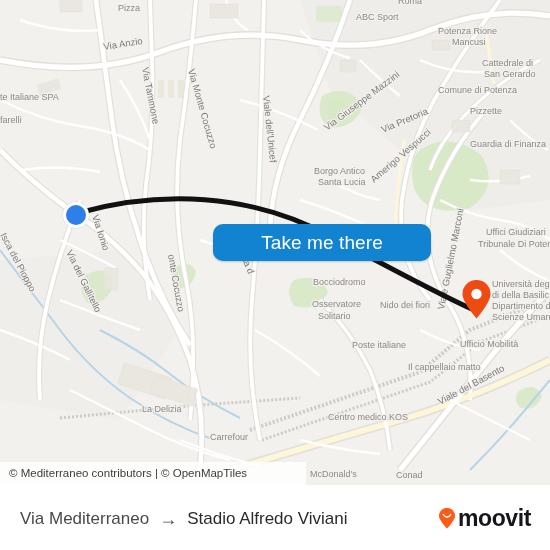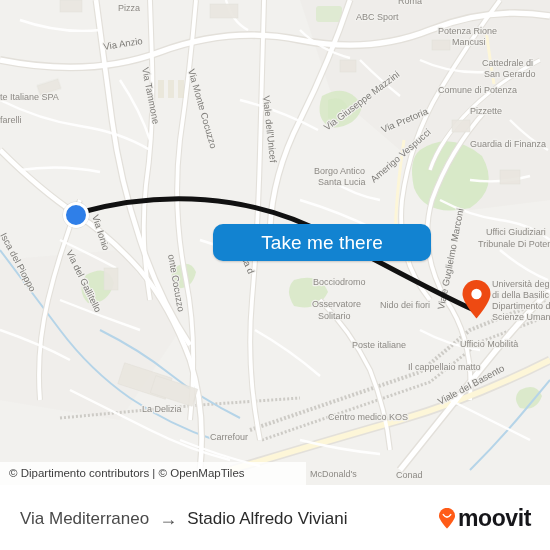--- a/index.html
+++ b/index.html
@@ -341,21 +341,21 @@
 
     <div id="dest-pin">
       <svg viewBox="0 0 31 40" width="31" height="40" xmlns="http://www.w3.org/2000/svg">
         <path d="M15.5 39.5 C15.5 39.5 29.5 23.5 29.5 15 A14 14 0 1 0 1.5 15 C1.5 23.5 15.5 39.5 15.5 39.5 Z" fill="#ee4a12"></path>
         <circle cx="15.5" cy="15" r="5.2" fill="#ffffff"></circle>
       </svg>
     </div>
 
     <button id="cta-button" type="button">Take me there</button>
 
-    <div id="attribution">© Dipartimento contributors | © OpenMapTiles</div>
+    <div id="attribution">© Mediterraneo contributors | © OpenMapTiles</div>
   </div>
 
   <div id="footer">
 
     <div id="footer-route">
       <span id="origin-name">Via Mediterraneo</span>
       <span id="route-arrow">→</span>
       <span id="dest-name">Stadio Alfredo Viviani</span>
     </div>
 

